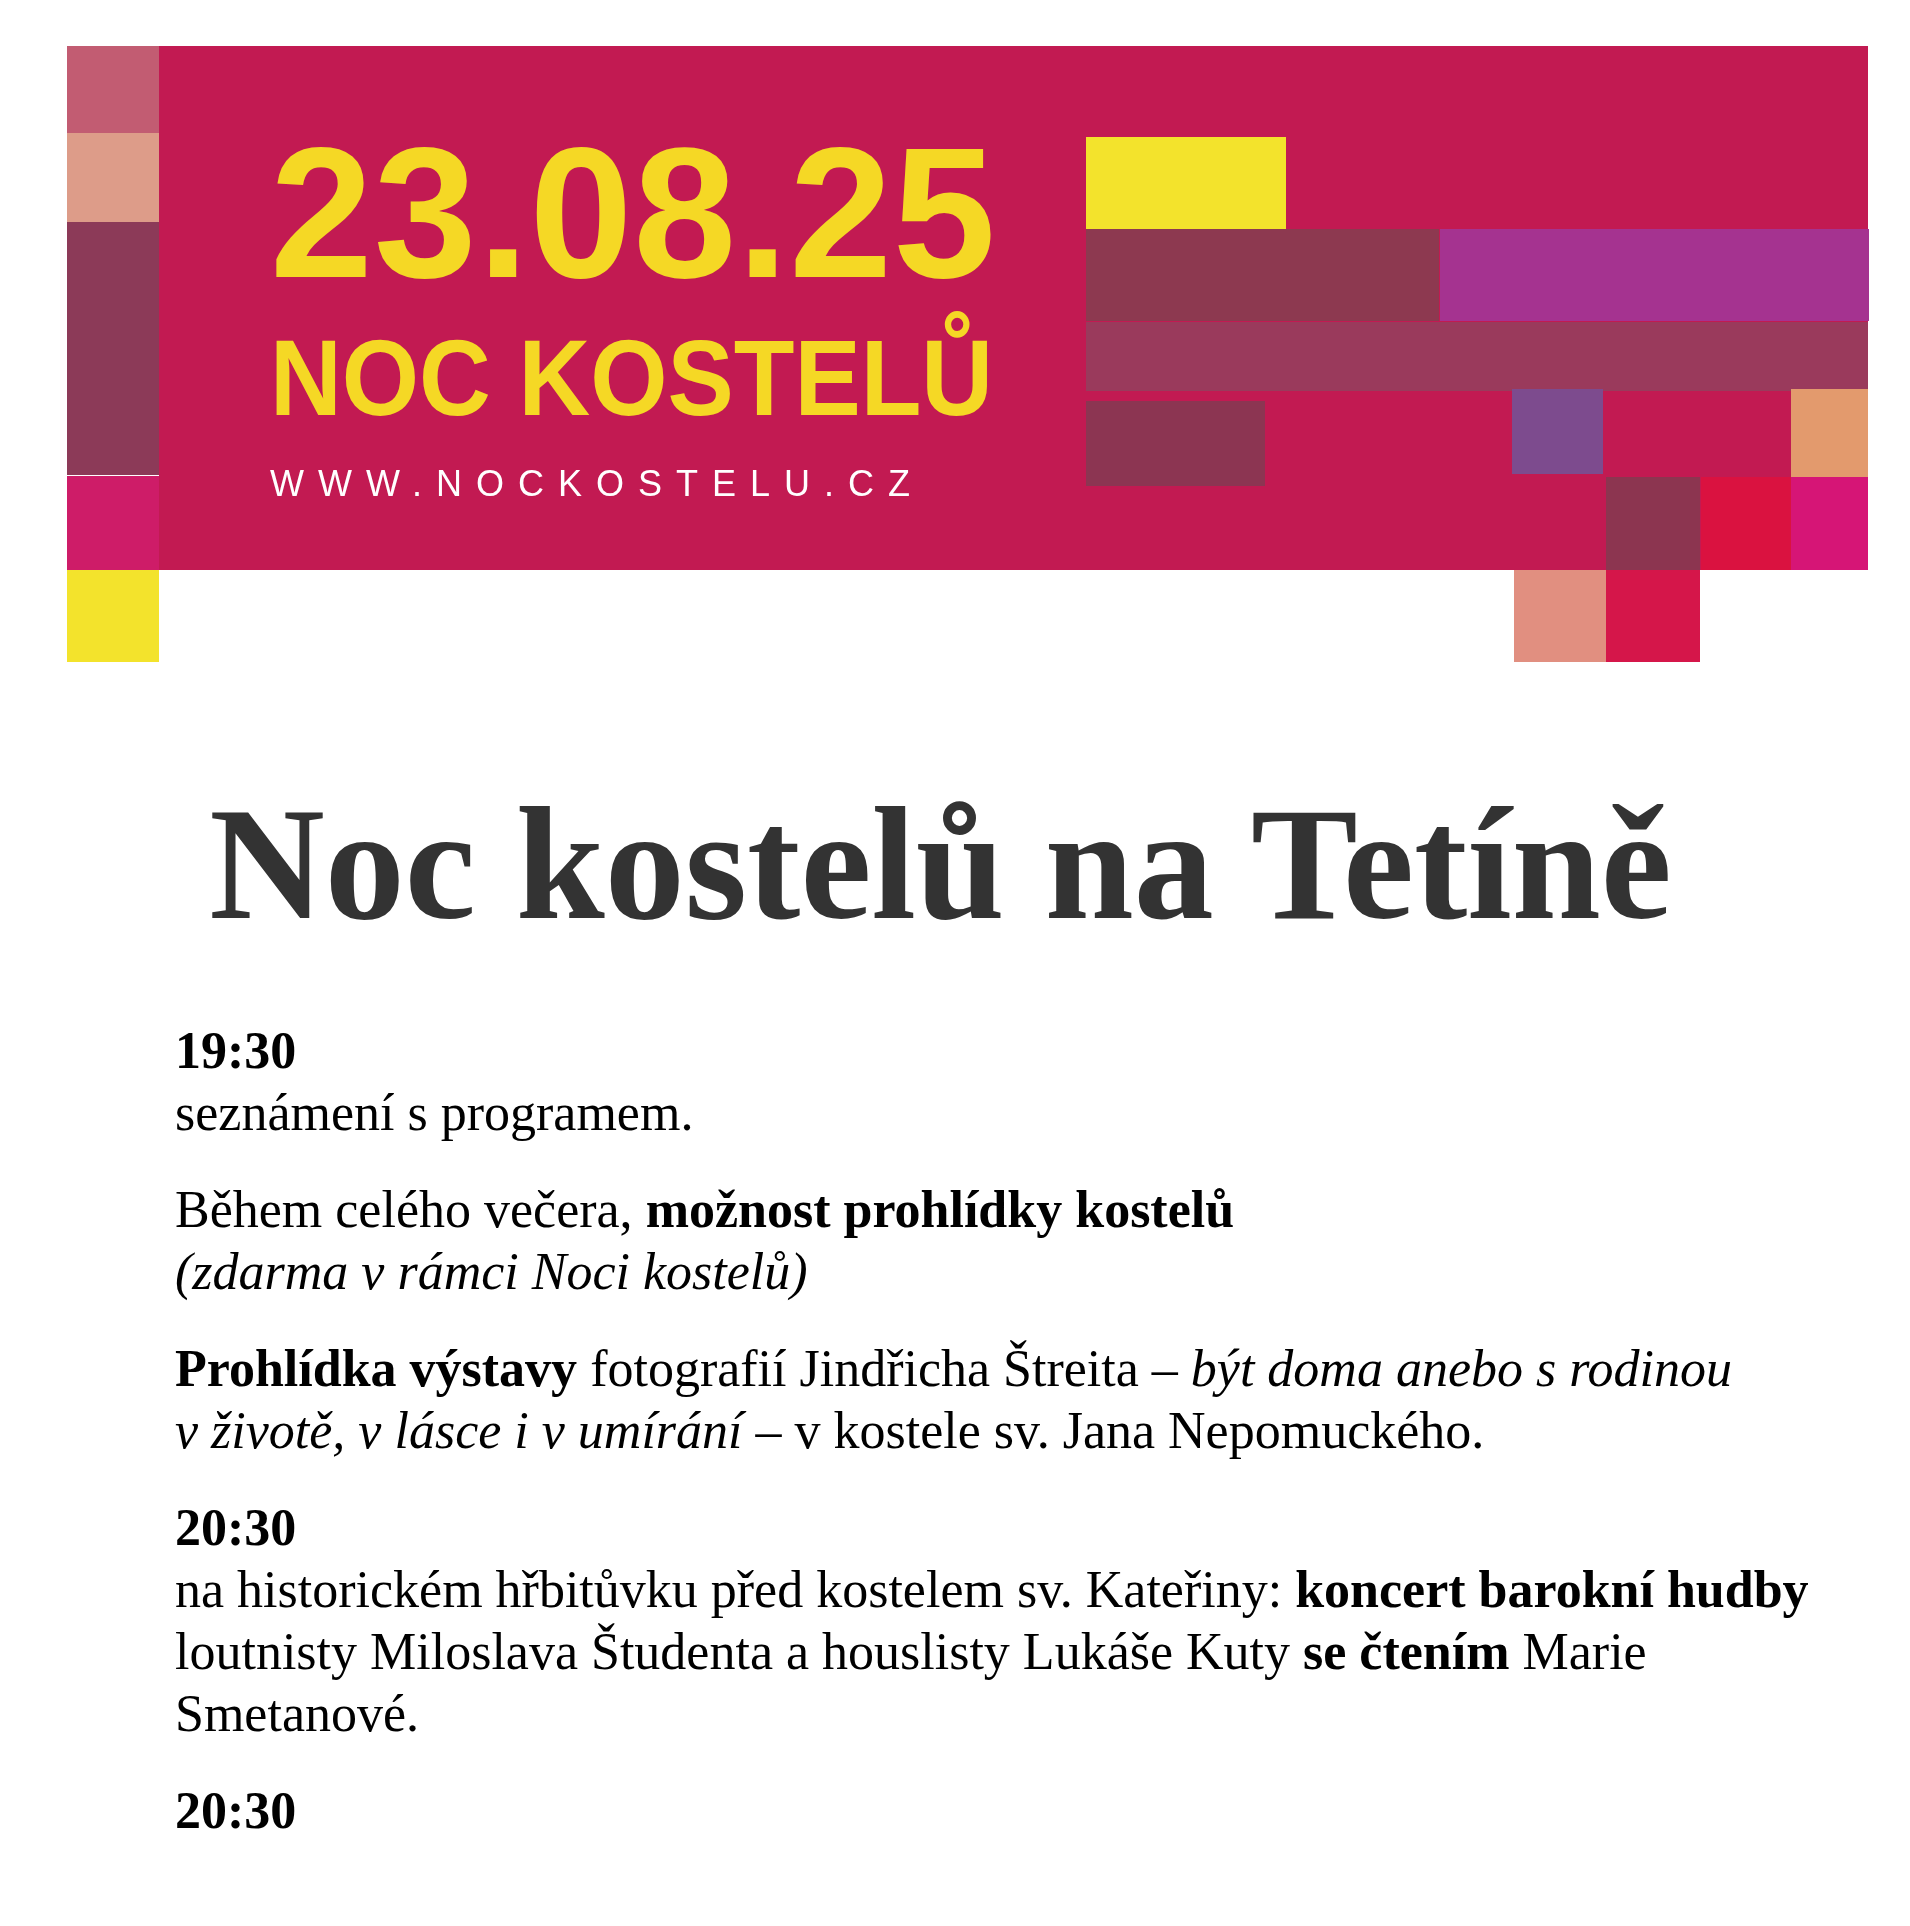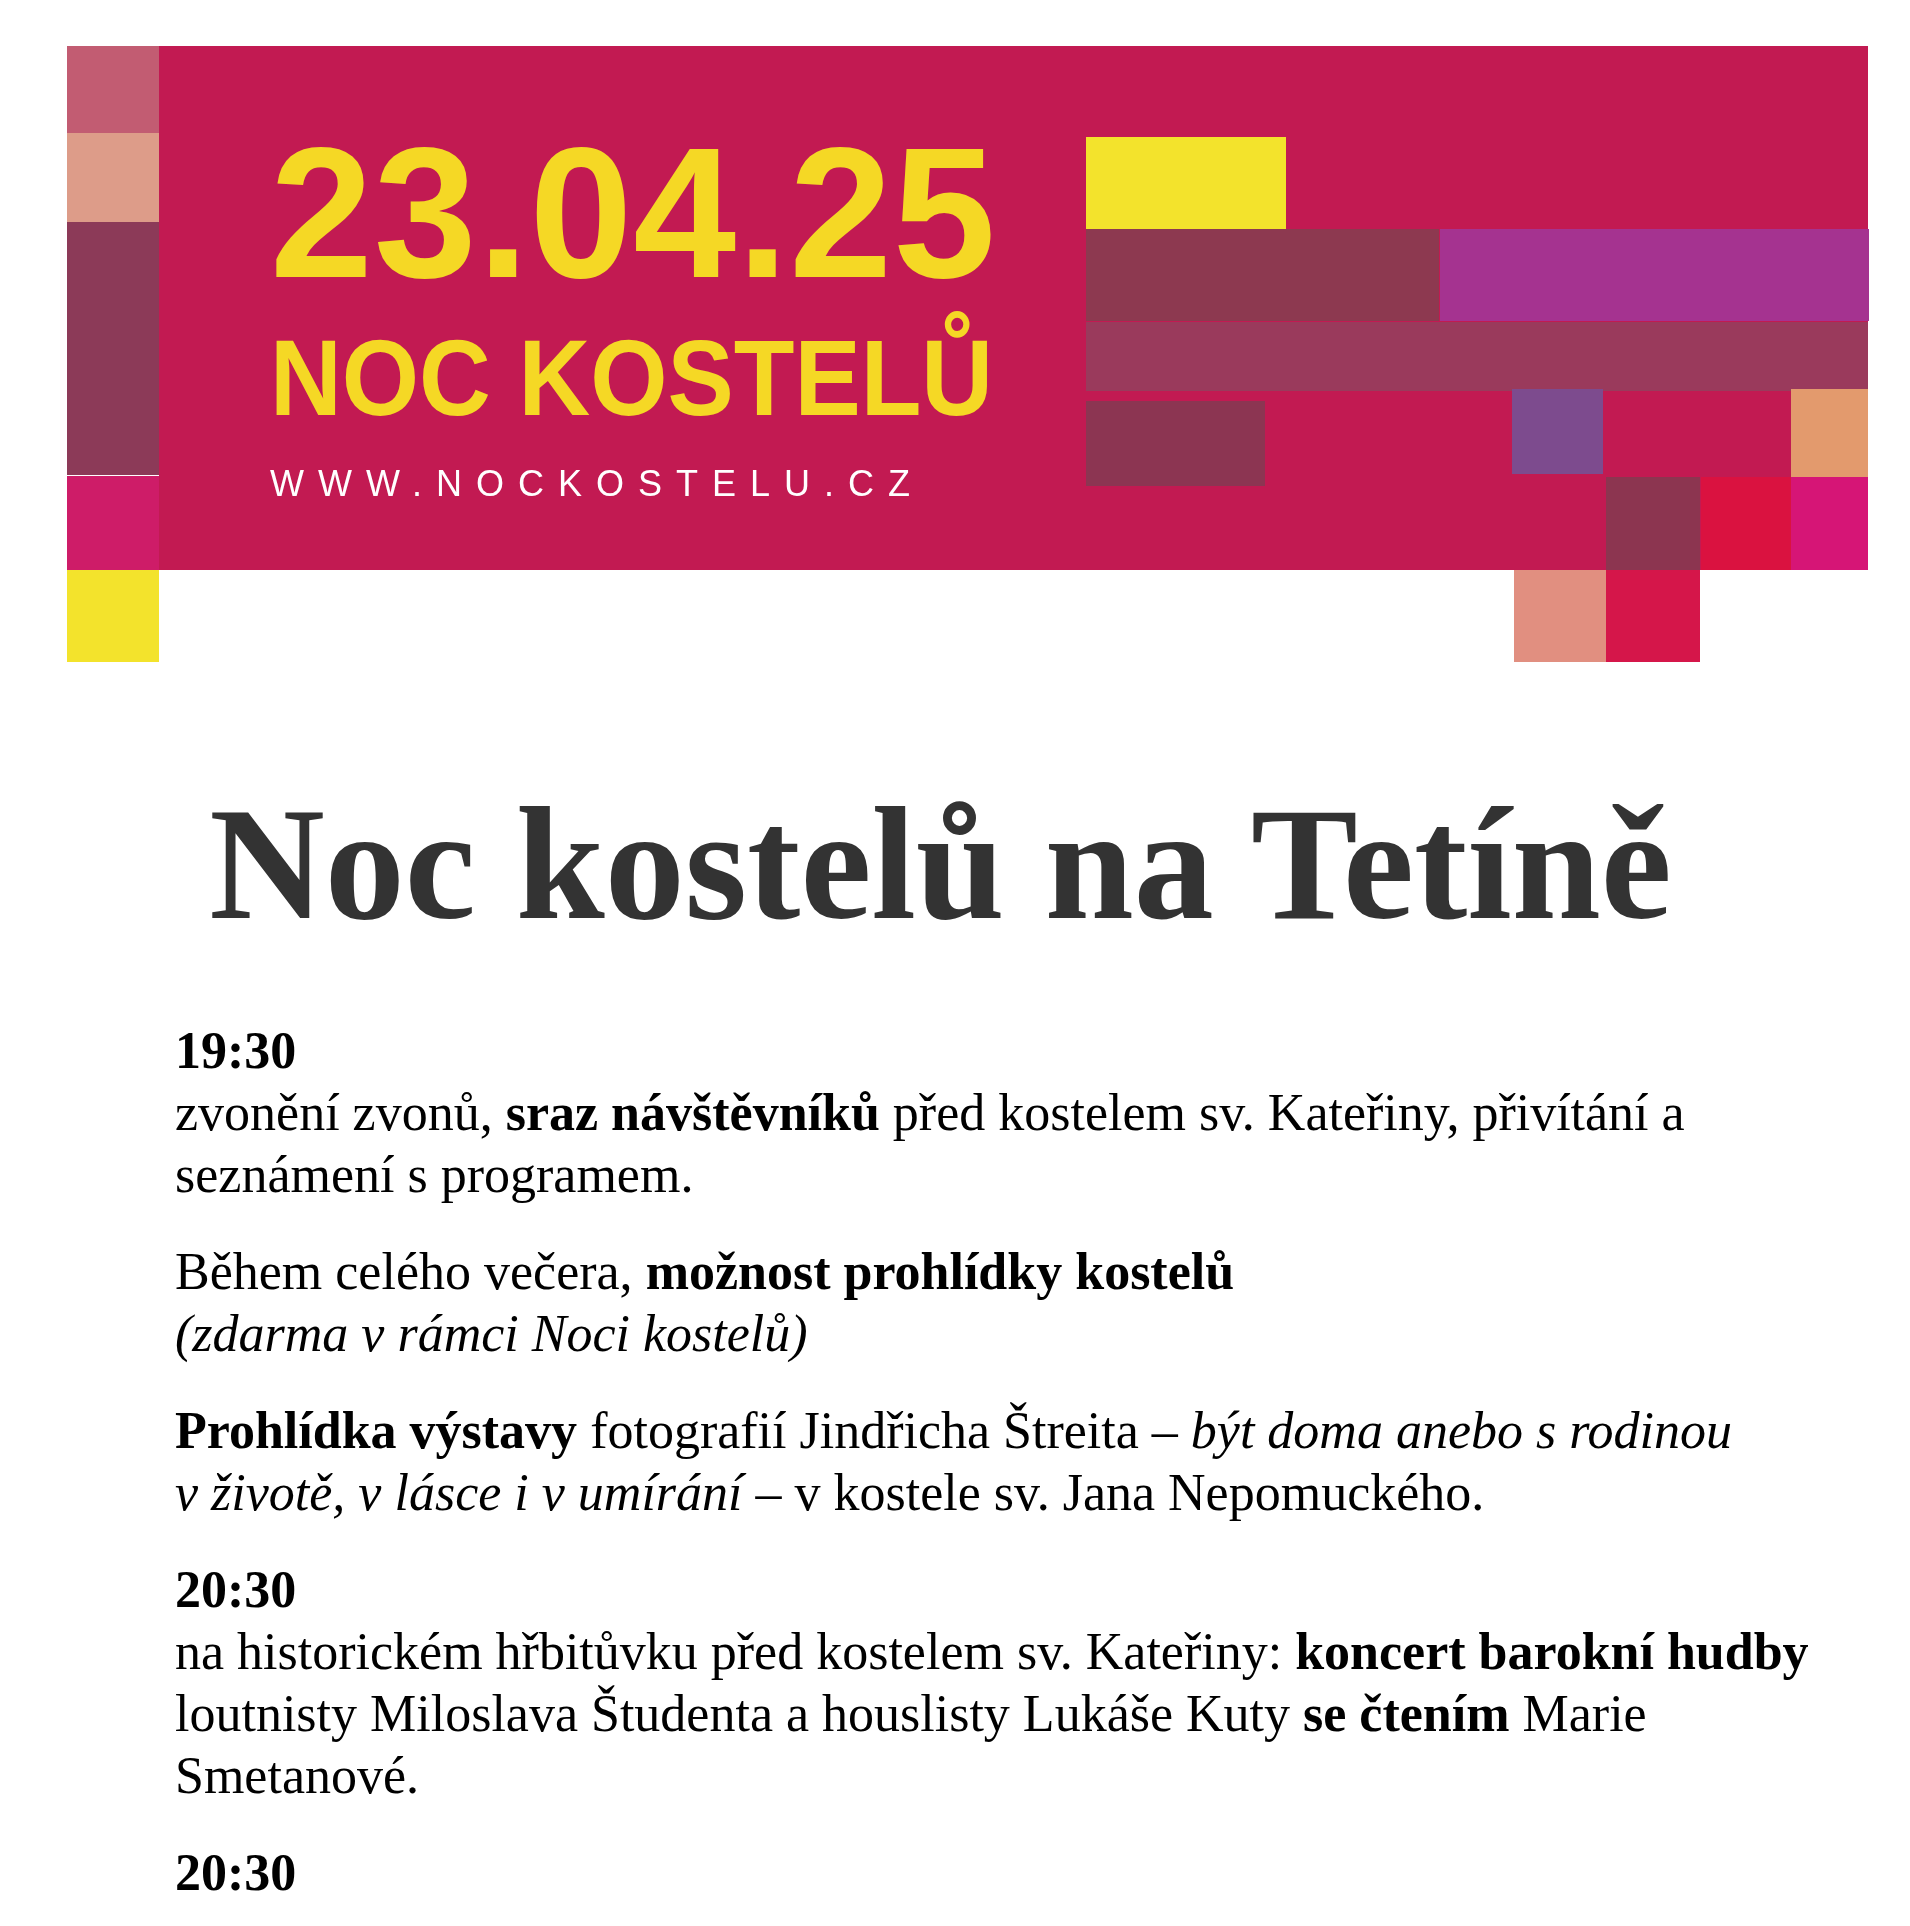--- a/index.html
+++ b/index.html
@@ -58,30 +58,29 @@
     <div class="rect" style="left: 1086px; top: 401px; width: 179px; height: 85px; background: rgb(140, 53, 82);"></div>
     <div class="rect" style="left: 1512px; top: 389px; width: 91px; height: 85px; background: rgb(125, 75, 142);"></div>
     <div class="rect" style="left: 1791px; top: 389px; width: 77px; height: 88px; background: rgb(227, 154, 109);"></div>
     <div class="rect" style="left: 1606px; top: 477px; width: 94px; height: 93px; background: rgb(140, 53, 80);"></div>
     <div class="rect" style="left: 1701px; top: 477px; width: 91px; height: 93px; background: rgb(218, 18, 64);"></div>
     <div class="rect" style="left: 1791px; top: 477px; width: 77px; height: 93px; background: rgb(214, 21, 118);"></div>
     <div class="rect" style="left: 1514px; top: 570px; width: 92px; height: 92px; background: rgb(225, 143, 128);"></div>
     <div class="rect" style="left: 1606px; top: 570px; width: 94px; height: 92px; background: rgb(213, 22, 74);"></div>
   </div>
 
-<div id="banner-date" style="color: rgb(245, 216, 37);">23.04.25</div>
+<div id="banner-date" style="color: rgb(245, 216, 37);">23.08.25</div>
 <div id="banner-name" style="color: rgb(245, 216, 37);">NOC KOSTELŮ</div>
 <div id="banner-url" style="color: rgb(255, 255, 255);">WWW.NOCKOSTELU.CZ</div>
 
 <div id="page-title" style="color: rgb(51, 51, 51);">Noc kostelů na Tetíně</div>
 
 <div id="program" style="color: #000000;">
     <div class="program-section">
       <div class="program-line"><span class="run-b">19:30</span></div>
-      <div class="program-line"><span>zvonění zvonů, </span><span class="run-b">sraz návštěvníků</span><span> před kostelem sv. Kateřiny, přivítání a</span></div>
       <div class="program-line"><span>seznámení s programem.</span></div>
     </div>
     <div class="program-section">
       <div class="program-line"><span>Během celého večera, </span><span class="run-b">možnost prohlídky kostelů</span></div>
       <div class="program-line"><span class="run-i">(zdarma v rámci Noci kostelů)</span></div>
     </div>
     <div class="program-section">
       <div class="program-line"><span class="run-b">Prohlídka výstavy</span><span> fotografií Jindřicha Štreita – </span><span class="run-i">být doma anebo s rodinou</span></div>
       <div class="program-line"><span class="run-i">v životě, v lásce i v umírání</span><span> – v kostele sv. Jana Nepomuckého.</span></div>
     </div>

